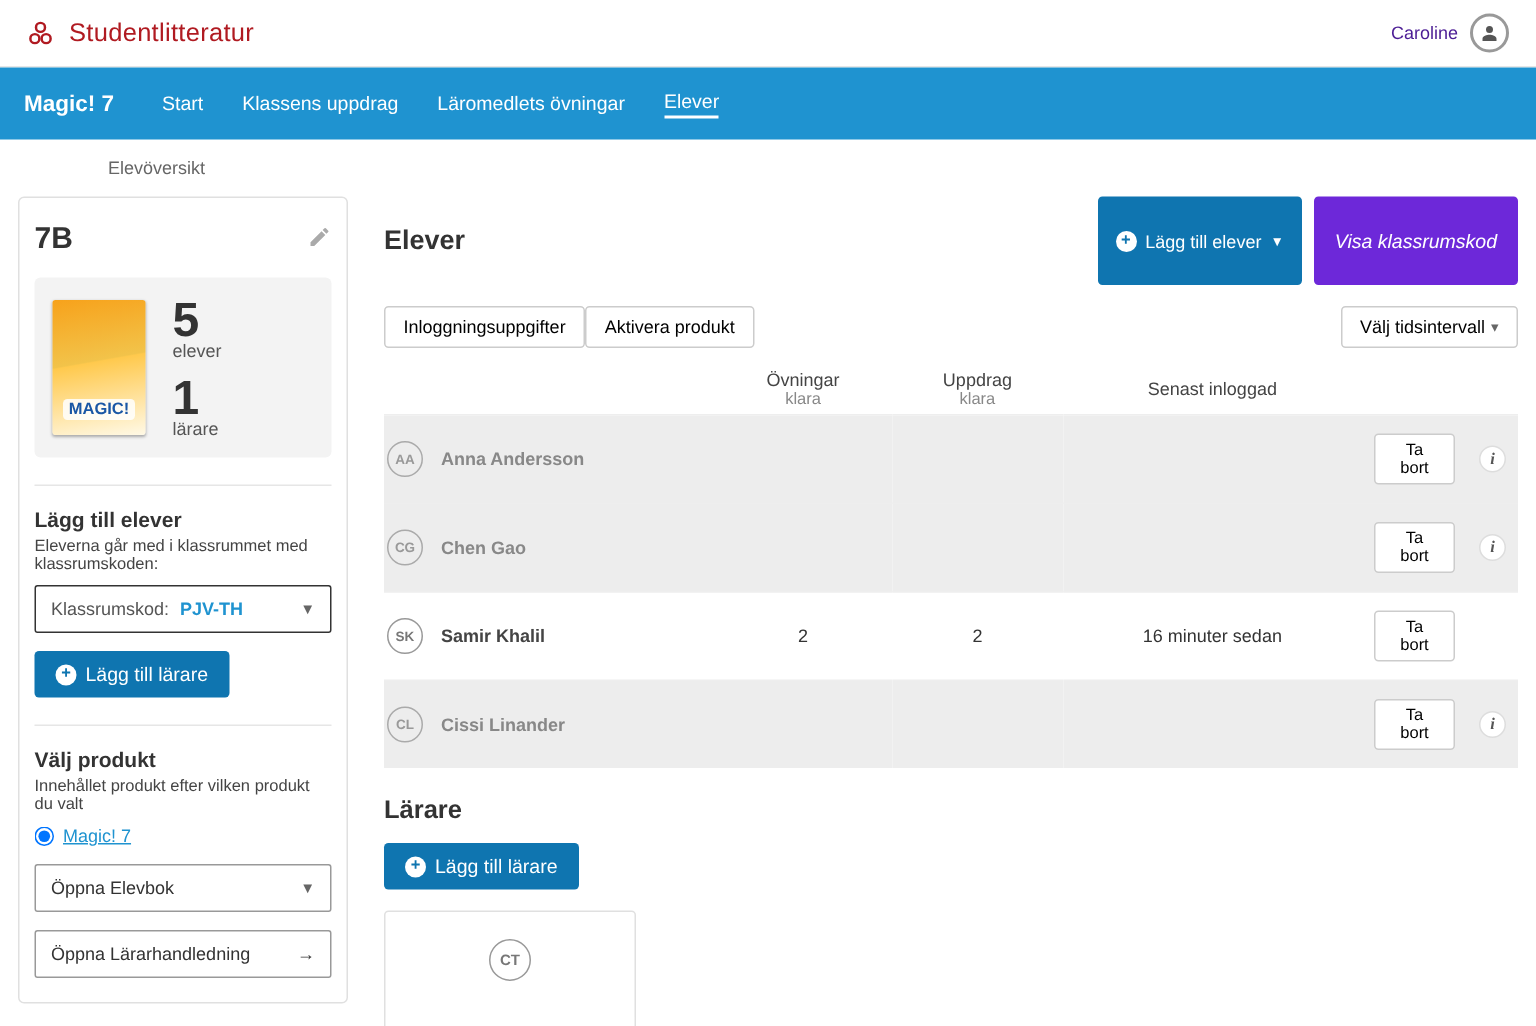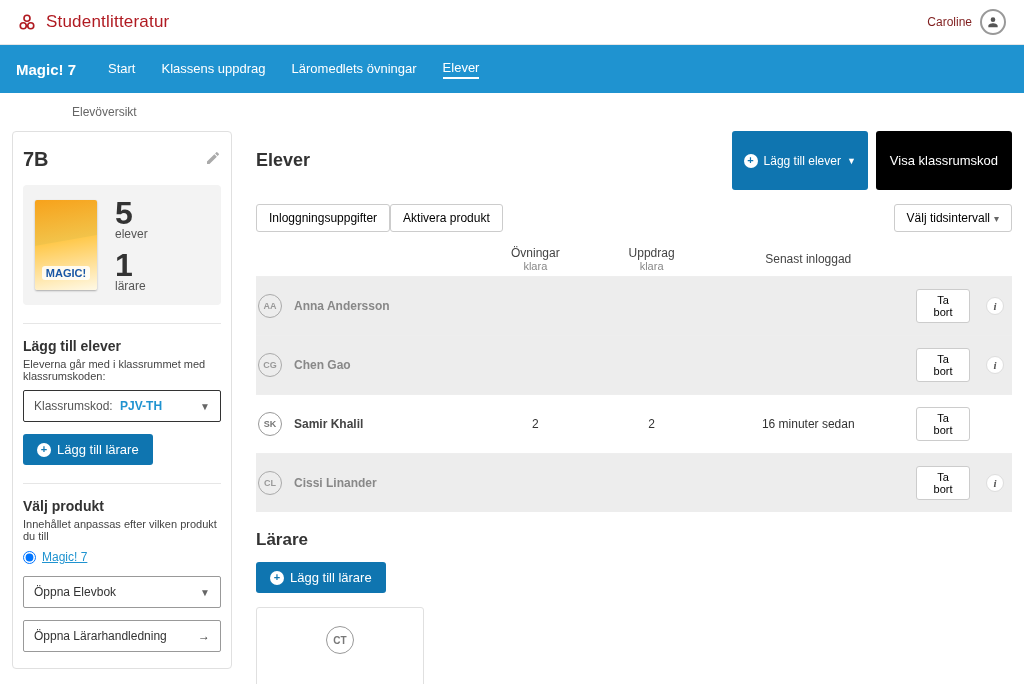--- a/index.html
+++ b/index.html
@@ -3,21 +3,21 @@
 <meta charset="utf-8">
 <style>
   * { box-sizing: border-box; margin: 0; padding: 0; }
   body { font-family: -apple-system, BlinkMacSystemFont, "Segoe UI", Helvetica, Arial, sans-serif; background: #fff; color: #333; font-size: 13px; width: 1024px; }
 
   
   .topbar { display: flex; align-items: center; justify-content: space-between; height: 45px; padding: 0 18px; border-bottom: 1px solid #e6e6e6; }
   .brand { display: flex; align-items: center; gap: 10px; }
   .brand-logo { width: 18px; height: 18px; }
   .brand-text { color: #b01a21; font-weight: 500; font-size: 17px; letter-spacing: .2px; }
-  .user-area { display: flex; align-items: center; gap: 8px; font-size: 12px; color: #7f1d1d; }
+  .user-area { display: flex; align-items: center; gap: 8px; font-size: 12px; color: #4c1d95; }
   .user-avatar { width: 26px; height: 26px; border: 2px solid #999; border-radius: 50%; display: flex; align-items: center; justify-content: center; }
   .user-avatar svg { width: 14px; height: 14px; fill: #555; }
 
   
   .navbar { background: #1f93d0; color: #fff; height: 48px; display: flex; align-items: center; padding: 0 16px; gap: 26px; }
   .nav-title { font-weight: 700; font-size: 15px; margin-right: 6px; }
   .nav-link { color: #fff; font-size: 13px; text-decoration: none; padding-bottom: 2px; }
   .nav-link.active { border-bottom: 2px solid #fff; font-weight: 500; }
 
   
@@ -52,21 +52,21 @@
   .btn-primary .plus-circle { width: 14px; height: 14px; }
   .radio-row { display: flex; align-items: center; gap: 6px; font-size: 12px; margin-top: 6px; }
   .radio-row a { color: #1f93d0; text-decoration: underline; }
   .side-gap { height: 12px; }
 
   
   .main-header { display: flex; justify-content: space-between; align-items: center; margin-bottom: 14px; }
   .main-title { font-size: 18px; font-weight: 700; }
   .main-actions { display: flex; gap: 8px; }
   .btn-add-elev { background: #0f75b0; color: #fff; border: none; padding: 7px 12px; border-radius: 3px; display: inline-flex; align-items: center; gap: 6px; font-size: 12px; cursor: pointer; }
-  .btn-show-code { background: #000000; color: #fff; border: none; padding: 22px 14px; border-radius: 3px; font-size: 13px; cursor: pointer; }
+  .btn-show-code { background: #6d28d9; color: #fff; border: none; padding: 22px 14px; border-radius: 3px; font-size: 13px; cursor: pointer; font-style: italic; }
   .sub-actions { display: flex; justify-content: space-between; align-items: center; margin-bottom: 10px; }
   .left-chips { display: flex; gap: 0; }
   .chip { border: 1px solid #ccc; background: #fff; padding: 6px 12px; border-radius: 3px; font-size: 12px; cursor: pointer; }
   .time-btn { border: 1px solid #ccc; background: #fff; padding: 6px 12px; border-radius: 3px; font-size: 12px; cursor: pointer; display:flex; align-items:center; gap:4px; }
 
   
   .tbl { width: 100%; border-collapse: collapse; }
   .tbl th { text-align: center; font-weight: 500; font-size: 12px; color: #444; padding: 4px 8px; }
   .tbl th.name-col { text-align: left; width: 220px; }
   .tbl th .subth { display: block; font-size: 11px; color: #888; }
@@ -163,21 +163,21 @@
       <span class="caret-down">▼</span>
     </div>
     <button class="btn-primary">
       <span class="plus-circle">+</span>
       <span>Lägg till lärare</span>
     </button>
 
     <hr class="side-sep">
 
     <div class="side-h2">Välj produkt</div>
-    <span class="side-sub">Innehållet anpassas efter vilken produkt du till</span>
+    <span class="side-sub">Innehållet produkt efter vilken produkt du valt</span>
     <div class="radio-row">
       <input type="radio" checked="" style="">
       <a href="#">Magic! 7</a>
     </div>
     <div class="side-gap"></div>
     <div class="select-like light">
       <span>Öppna Elevbok</span>
       <span class="caret-down">▼</span>
     </div>
     <div class="side-gap"></div>

